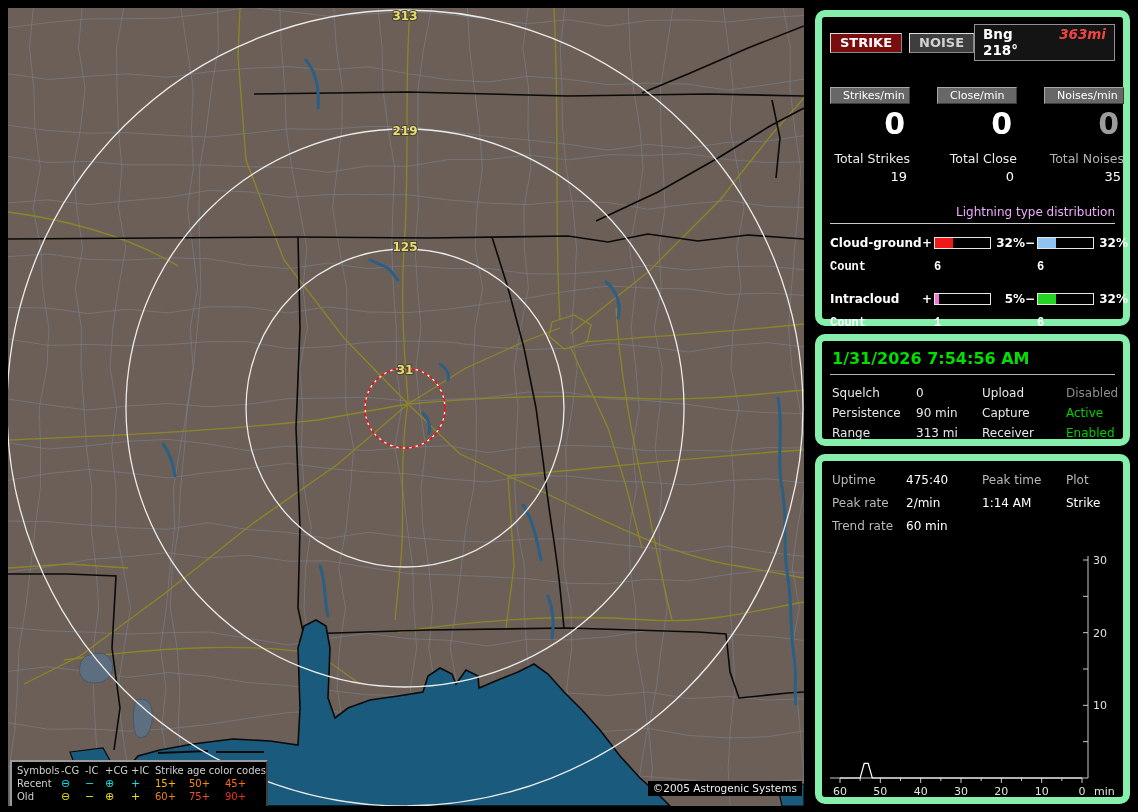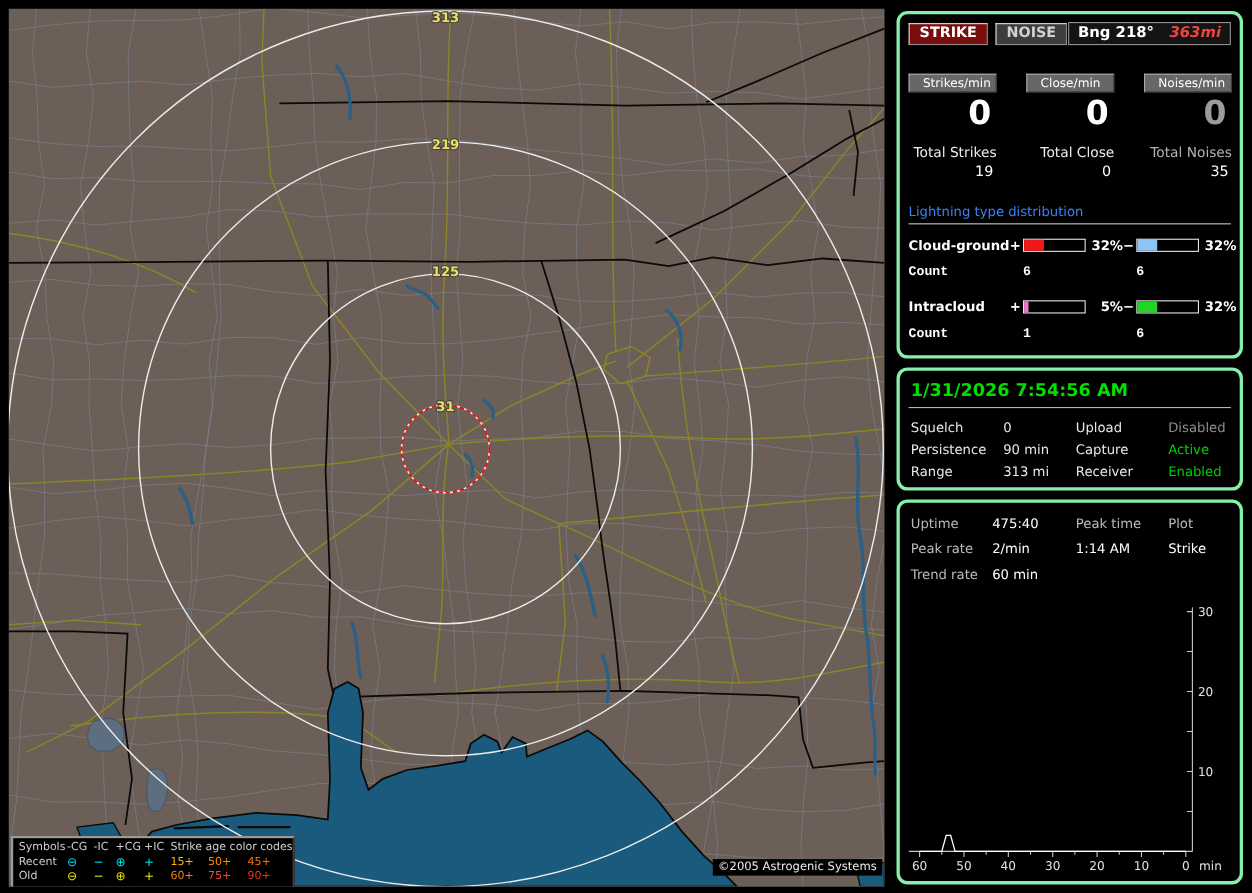--- a/index.html
+++ b/index.html
@@ -1,34 +1,34 @@
 <!DOCTYPE html>
 <html><head>
 <meta charset="utf-8">
 <style>
   html,body{margin:0;padding:0;background:#000;}
   body{width:1138px;height:812px;position:relative;overflow:hidden;
        font-family:"DejaVu Sans","Liberation Sans",sans-serif;color:#e8e8e8;}
   .abs{position:absolute;}
 
   
-  #map{left:8px;top:8px;width:796px;height:798px;background:#737373;overflow:hidden;}
+  #map{left:8px;top:8px;width:796px;height:798px;background:#0c4a6e;overflow:hidden;}
   #map svg{display:block;}
   #map-legend{left:2px;top:752px;width:245px;background:#000;
     border:2px solid;border-color:#9a9a9a #3f3f3f #3f3f3f #9a9a9a;
     font-size:10px;color:#cfcfcf;padding:2px 4px 3px 5px;line-height:13px;}
   .lg-grid{display:grid;grid-template-columns:44px 24px 20px 26px 24px 34px 36px 34px;align-items:center;}
   .lg-grid span{white-space:nowrap;}
   .lg-age-hdr{grid-column:6 / span 3;}
   .lg-sym{font-size:11px;text-align:left;}
   #map-copyright{right:2px;bottom:10px;background:#000;color:#ededed;
     font-size:10.5px;padding:1px 5px 2px 5px;}
 
   
-  .panel{background:#000;border:3px solid #86efac;border-radius:10px;box-sizing:border-box;}
+  .panel{background:#000;border:7px solid #86efac;border-radius:10px;box-sizing:border-box;}
   #panel-top{left:815px;top:10px;width:315px;height:316px;padding:7px 8px;}
   #panel-status{left:815px;top:334px;width:315px;height:112px;padding:4px 8px;}
   #panel-stats{left:815px;top:454px;width:315px;height:350px;padding:8px 8px;}
 
   
   #toolbar{display:flex;align-items:center;}
   .tbtn{font-weight:bold;font-size:13px;padding:1px 9px 2px 9px;cursor:pointer;
     border:1px solid;border-color:#dedede #8a8a8a #8a8a8a #dedede;}
   #strike-btn{background:#7a0d0d;color:#fff;}
   #noise-btn{background:#3e3e3e;color:#d2d2d2;margin-left:7px;}
@@ -42,22 +42,22 @@
   .chip{background:#676767;color:#fff;font-size:11px;text-align:center;padding:1px 12px;
     border:1px solid;border-color:#a8a8a8 #3c3c3c #3c3c3c #a8a8a8;}
   .rate{font-size:30px;font-weight:bold;color:#fff;text-align:right;padding-right:5px;
     line-height:1.05;margin-top:4px;}
   .tlabel{font-size:12.5px;color:#ececec;text-align:right;margin-top:11px;white-space:nowrap;}
   .tvalue{font-size:13px;color:#fff;text-align:right;padding-right:3px;margin-top:3px;}
   #counters .col:nth-child(3) .rate{color:#9c9c9c;}
   #counters .col:nth-child(3) .tlabel{color:#b2b2b2;}
 
   
-  #dist-title{margin-top:21px;font-size:12px;color:#3b82f6;
-    border-bottom:1px solid #c9c9c9;padding-bottom:4px;}
+  #dist-title{margin-top:21px;font-size:12px;color:#f0abfc;
+    border-bottom:1px solid #c9c9c9;padding-bottom:4px;text-align:right;}
   .dist-row{display:grid;grid-template-columns:92px 12px 57px 34px 12px 57px 34px;
     align-items:center;margin-top:12px;font-size:12px;font-weight:bold;color:#fff;}
   .dist-row .pct{text-align:right;}
   .dist-count{display:grid;grid-template-columns:92px 12px 57px 34px 12px 57px 34px;
     margin-top:10px;font-size:12px;font-weight:bold;color:#fff;font-family:Liberation Mono, monospace;}
   .bar{width:55px;height:10px;border:1px solid #e6e6e6;background:#000;}
   .bar>div{height:100%;}
 
   
   #datetime{color:#00df00;font-weight:bold;font-size:16px;padding:4px 0 6px 2px;

